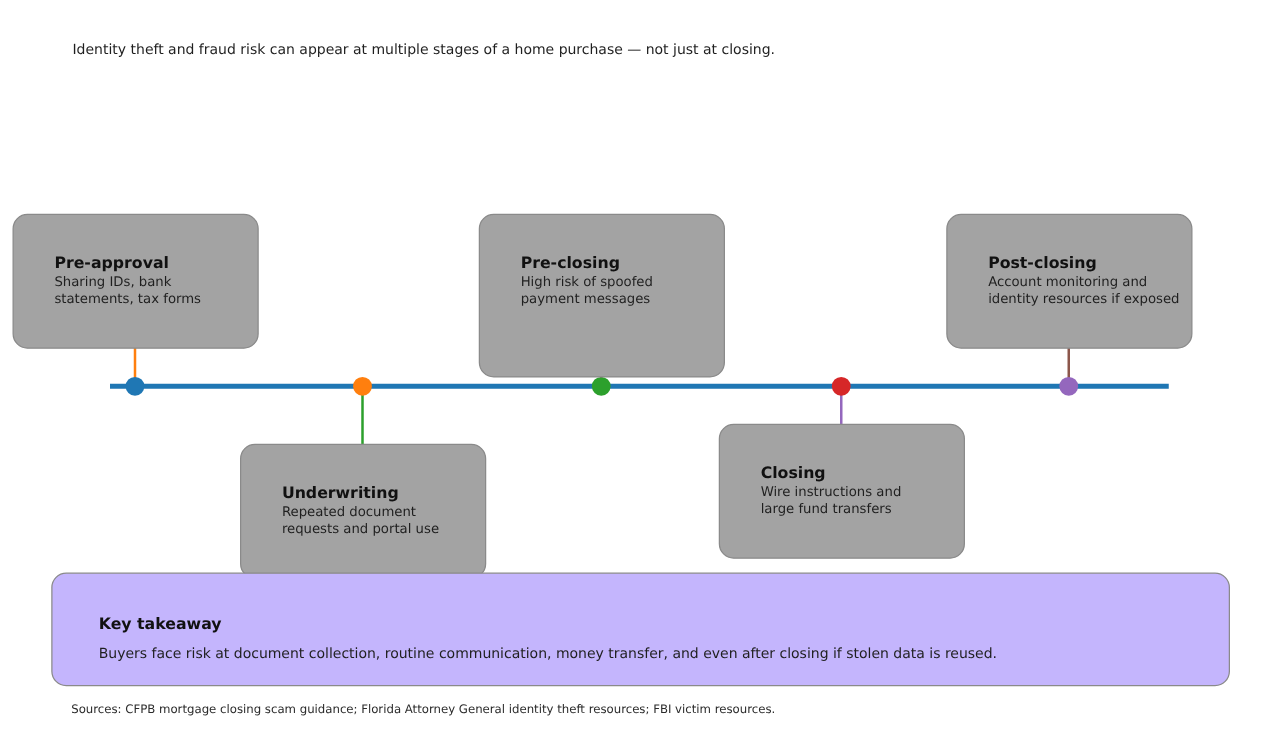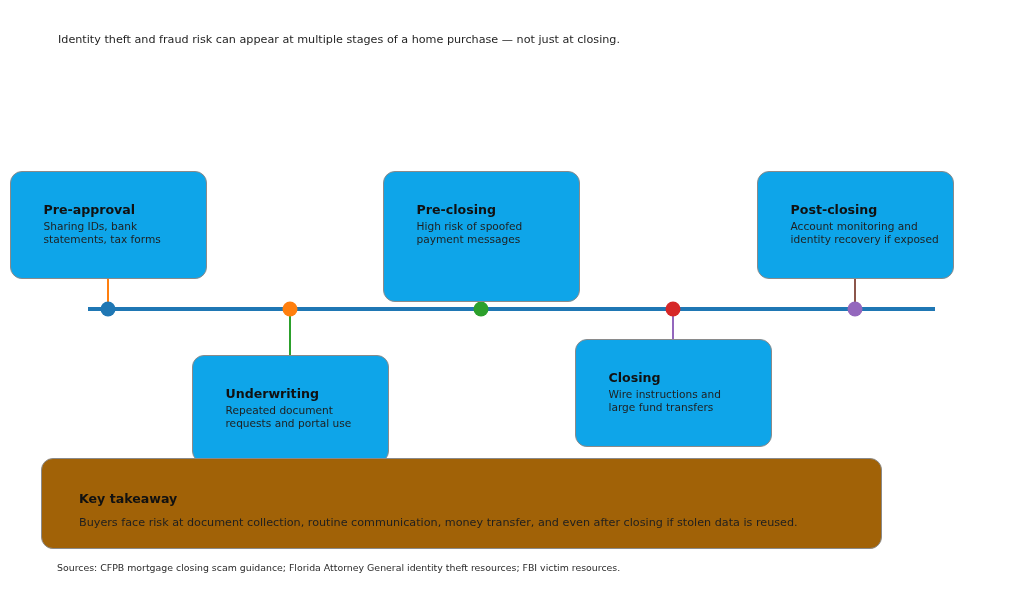--- a/index.html
+++ b/index.html
@@ -53,21 +53,21 @@
   .connector {
     position: absolute;
     width: 2px;
     transform: translateX(-50%);
   }
 
   
   .card {
     position: absolute;
     box-sizing: border-box;
-    background: #0ea5e9;
+    background: #a3a3a3;
     border: 1.1px solid #8a8a8a;
     border-radius: 12px;
     text-decoration: underline;
   }
   .card-title {
     position: absolute;
     left: 33px;
     top: 30px;
     font-size: 12.6px;
     font-weight: bold;
@@ -82,24 +82,24 @@
     line-height: 13.4px;
     color: #1f1f1f;
     white-space: pre-line;
   }
 
   
   #takeaway {
     position: absolute;
     left: 41px;
     top: 458px;
-    width: 841px;
+    width: 943px;
     height: 91px;
     box-sizing: border-box;
-    background: #a16207;
+    background: #c4b5fd;
     border: 1.1px solid #8a8a8a;
     border-radius: 12px;
   }
   #takeaway-title {
     position: absolute;
     left: 37px;
     top: 32px;
     font-size: 12.6px;
     font-weight: bold;
     color: #111111;
@@ -158,21 +158,21 @@
 payment messages</div>
     </div>
     <div class="card" style="left: 574.5px; top: 339px; width: 197px; height: 108px;">
       <div class="card-title">Closing</div>
       <div class="card-body">Wire instructions and
 large fund transfers</div>
     </div>
     <div class="card" style="left: 756.5px; top: 171px; width: 197px; height: 108px;">
       <div class="card-title">Post-closing</div>
       <div class="card-body">Account monitoring and
-identity recovery if exposed</div>
+identity resources if exposed</div>
     </div>
   </div>
 
 <div id="takeaway">
   <div id="takeaway-title">Key takeaway</div>
   <div id="takeaway-body">Buyers face risk at document collection, routine communication, money transfer, and even after closing if stolen data is reused.</div>
 </div>
 
 <div id="sources">Sources: CFPB mortgage closing scam guidance; Florida Attorney General identity theft resources; FBI victim resources.</div>
 

